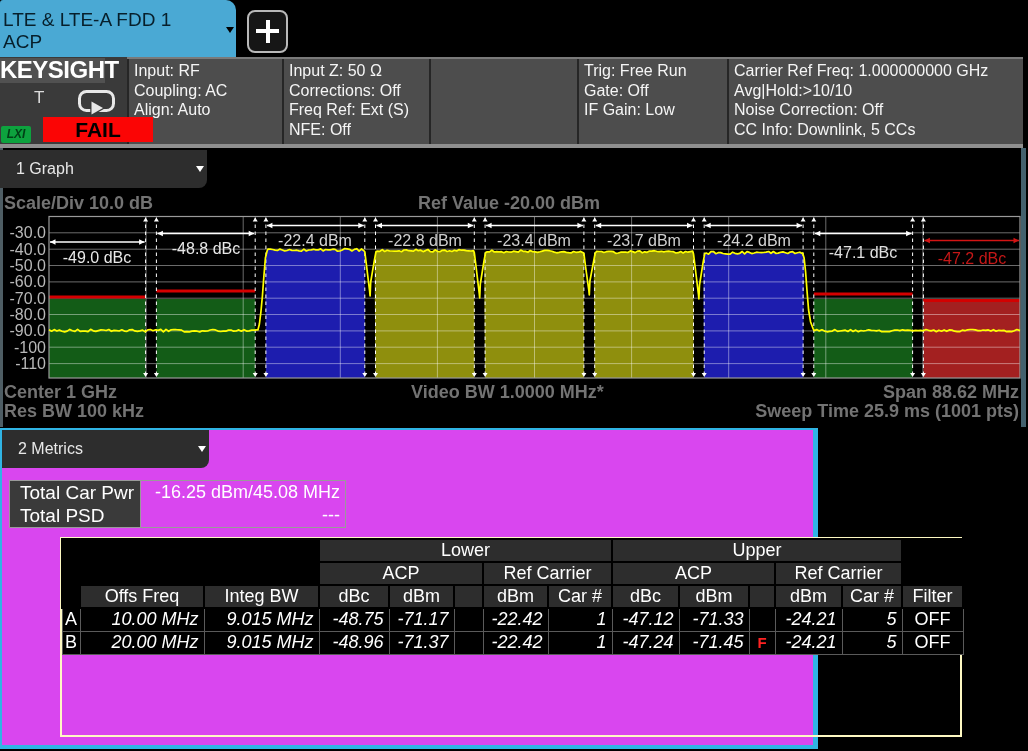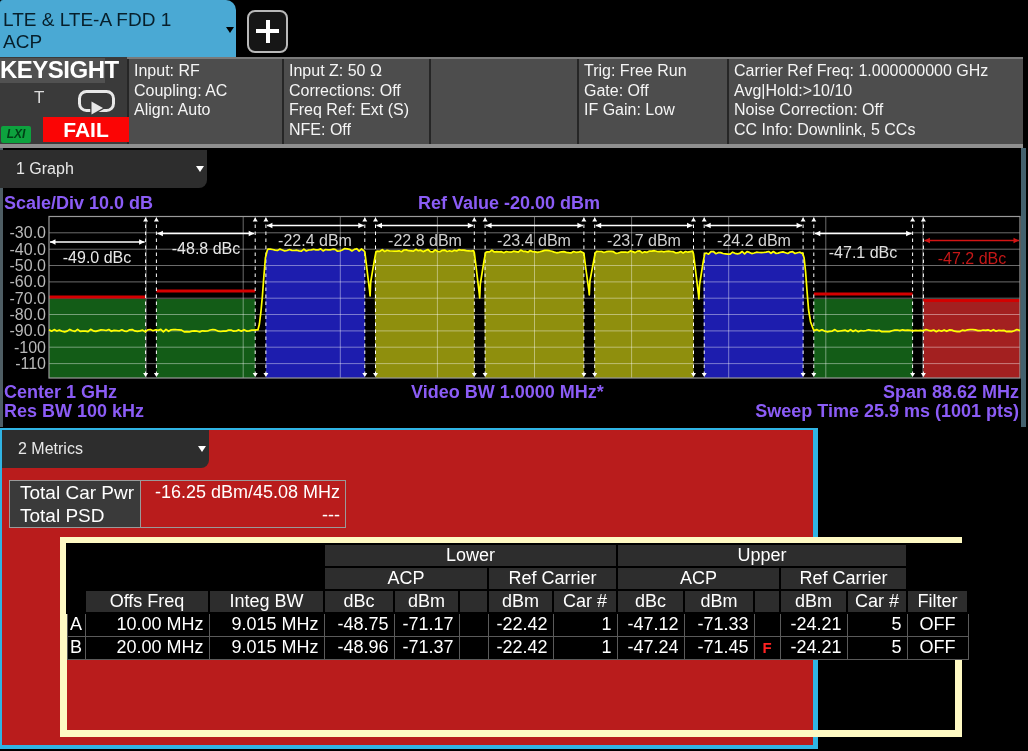--- a/index.html
+++ b/index.html
@@ -17,41 +17,41 @@
   border-top:2px solid #7a7a7a; }
 #statusline { left:0; top:144px; width:1023px; height:4px; background:#8f8f8f; }
 .scol { position:absolute; top:2px; font-size:16px; line-height:19.7px; white-space:nowrap; }
 .ssep { position:absolute; top:0; width:2px; height:85px; background:#262626; }
 #ks { left:0; top:57px; width:127px; height:87px; background:#3a3a3a; }
 #ksband { left:0; top:58px; width:105px; height:25px; background:#515151; color:#fff;
   font-weight:bold; font-size:24px; letter-spacing:-0.5px; text-align:left; line-height:24px; }
 #kst { left:34px; top:88px; color:#dcdcdc; font-size:17px; }
 #lxi { left:1px; top:126px; width:30px; height:17px; background:#0da23e; border-radius:2px;
   font-size:12px; font-style:italic; font-weight:bold; text-align:center; line-height:16px; color:#004016; }
-#fail { left:43px; top:117px; width:86px; height:25px; background:#fb0505; color:#ffffff;
+#fail { left:43px; top:117px; width:110px; height:25px; background:#fb0505; color:#000000;
   font-weight:bold; font-size:21px; text-align:center; line-height:25px; }
 .ddhdr { background:#2d2d2d; color:#e8e8e8; font-size:16px; line-height:38px; padding-left:16px;
   border-radius:0 0 8px 0; }
 .ddhdr .dd { position:absolute; right:3px; top:16px; width:0; height:0;
   border-left:4px solid transparent; border-right:4px solid transparent; border-top:6.5px solid #fff; }
-.ann { position:absolute; color:#8b5cf6; font-weight:bold; font-size:18px; white-space:nowrap; }
-#mwin { left:0; top:428px; width:818px; height:321px; background:#b91c1c;
+.ann { position:absolute; color:#737373; font-weight:bold; font-size:18px; white-space:nowrap; }
+#mwin { left:0; top:428px; width:818px; height:321px; background:#d946ef;
   border:2px solid #30b4e4; border-right-width:5px; border-bottom-width:4px; }
 #tcp { position:absolute; left:7px; top:50px; width:337px; height:48px; border:1px solid #9a9a9a;
   font-size:18px; color:#fff; }
 #tcp .lab { position:absolute; left:0; width:130px; height:23px; background:#3a3a3a; padding-left:10px; line-height:23px; font-size:19px; }
 #tcp .val { position:absolute; left:130px; width:205px; height:23px; text-align:right; padding-right:5px;
   line-height:23px; border-left:1px solid #9a9a9a; }
-#tblwrap { position:absolute; left:58px; top:107px; width:902px; height:200px; border:7px solid #fef9c3; }
+#tblwrap { position:absolute; left:58px; top:107px; width:902px; height:200px; border:2px solid #fef9c3; }
 table.mt { border-collapse:collapse; table-layout:fixed; width:901px; color:#fff; font-size:18px; margin:-1px 0 0 -1px; }
 table.mt td { height:23px; padding:0 5px 0 2px; white-space:nowrap; overflow:hidden; }
 table.mt tr.hr td { background:#2d2d2d; text-align:center; border:2px solid #000; font-size:18px; padding:0; overflow:visible; }
 table.mt tr.hr td.nb { background:#000; }
 .dr td { background:#000; border:1px solid #5a5a5a; text-align:left; }
-.dr td.r { text-align:right; }
+.dr td.r { text-align:right;font-style:italic; }
 .dr td.c { text-align:center; padding:0 1px; }
 .dr td.f { color:#f22; font-weight:bold; text-align:center; padding:0 1px; font-size:15px; }
 </style></head>
 <body>
 <div class="abs" id="tab">LTE &amp; LTE-A FDD 1<br>ACP<div class="dd"></div></div>
 <div class="abs" id="plus"></div>
 <div class="abs" id="status">
     <div class="scol" style="left:134px;width:146px">
       <div>Input: RF</div>
       <div>Coupling: AC</div>

